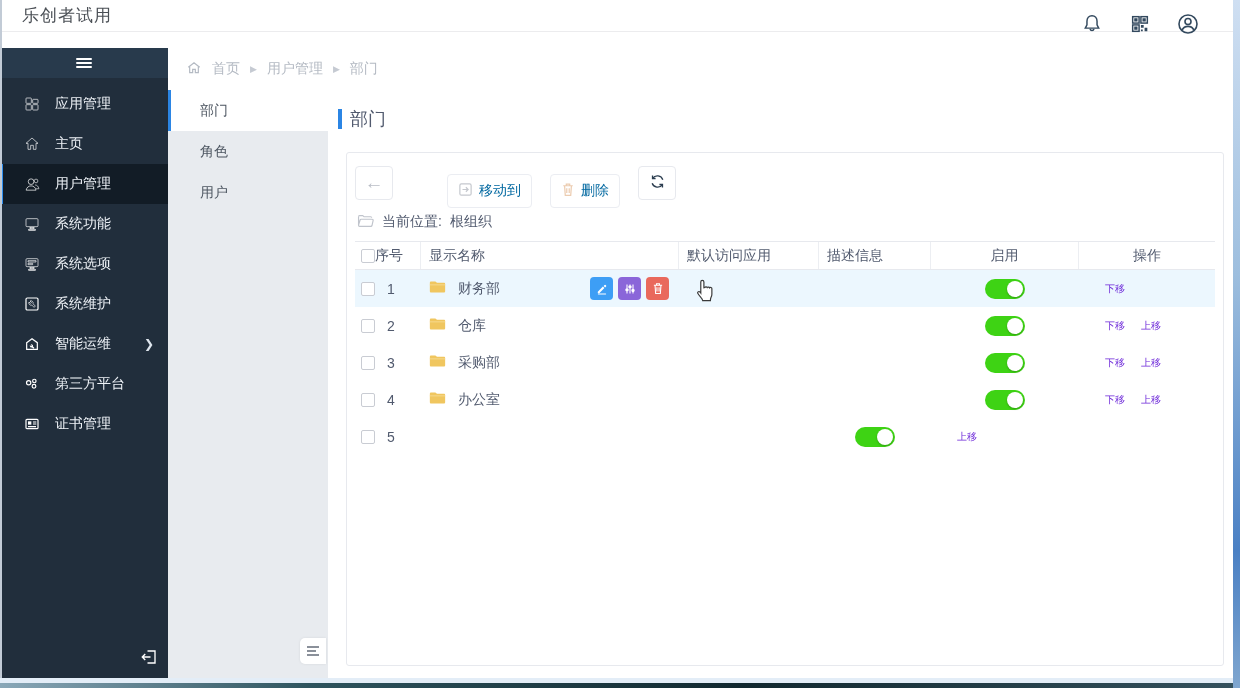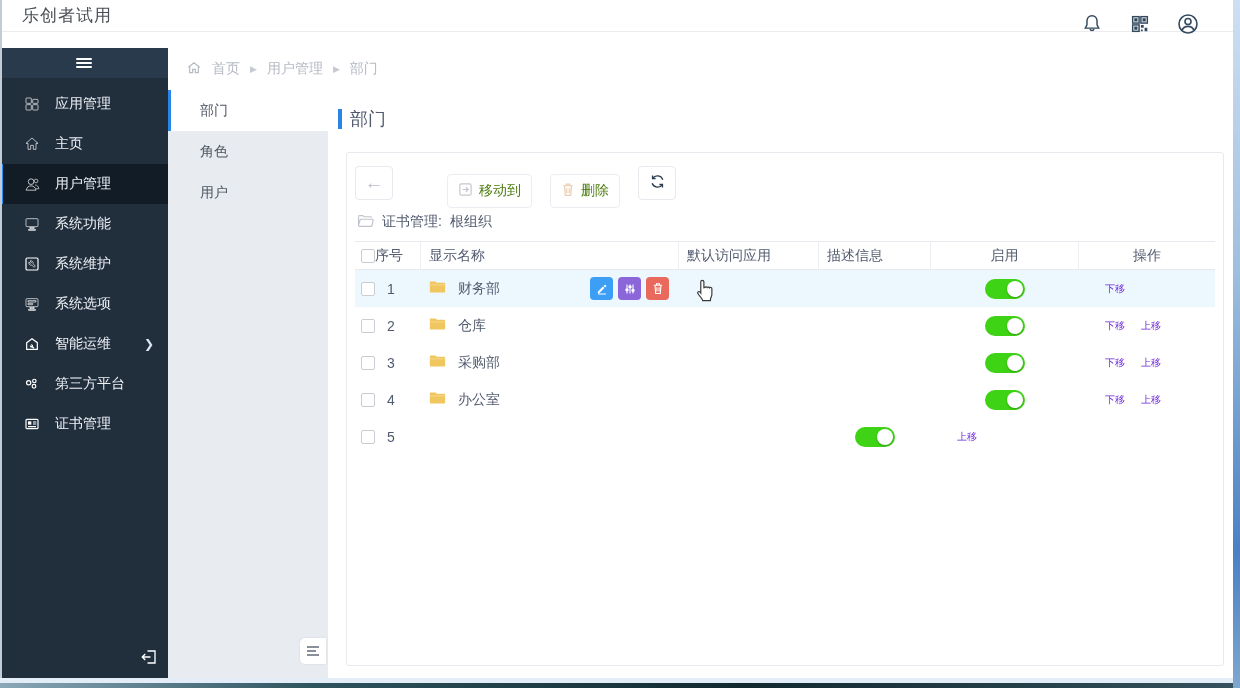--- a/index.html
+++ b/index.html
@@ -63,21 +63,21 @@
   .page-title .txt { font-size:18px; color:#515a6e; }
 
   .panel { position:absolute; left:18px; top:62px; width:878px; height:514px;
     border:1px solid #e7e9ee; border-radius:3px; background:#fff; padding:6px 8px; }
 
   .toolbar { display:flex; align-items:center; height:46px; padding-top:2px; }
   .tool-btn { height:34px; border:1px solid #e7e9ee; border-radius:4px; background:#fff; display:flex;
     align-items:center; justify-content:center; gap:6px; font-size:14px; color:#515a6e; cursor:pointer; padding:0 10px; }
   .tool-btn.icon-only { width:38px; padding:0; }
   .tool-btn.primary { border-color:#d5d8de; padding:0 14px; }
-  .tool-btn.disabled { color:#4d7c0f; border-color:#ebedf2; cursor:default;margin-top:16px; }
+  .tool-btn.disabled { color:#0369a1; border-color:#ebedf2; cursor:default;margin-top:16px; }
   .tool-sp { width:18px; }
   .back-arrow { font-size:19px; color:#b9bdc6; }
 
   .location { display:flex; align-items:center; gap:8px; font-size:14px; color:#515a6e; margin:8px 0 10px 2px; }
   .location svg { stroke:#c0c4cc; }
 
   
   .tbl { width:860px; }
   .tbl-head, .tbl-row { display:grid; grid-template-columns:66px 258px 140px 112px 148px 136px; }
   .tbl-head { height:29px; border-top:1px solid #e7e9ee; border-bottom:1px solid #e7e9ee; align-items:center; }
@@ -195,37 +195,37 @@
               <rect x="9" y="17" width="6" height="2"></rect>
               <rect x="7" y="20" width="10" height="1.6"></rect>
             </svg>
         </span>
         <span>系统功能</span>
       </div>
 
       <div class="menu-item">
         <span class="mi-icon">
           <svg width="16" height="16" viewBox="0 0 24 24" fill="#fff">
-              <rect x="3" y="3" width="18" height="18" rx="2" fill="none" stroke="#fff" stroke-width="1.8"></rect>
-              <path d="M9 7.5a3.4 3.4 0 0 1 4.6 4.2l3.4 3.4-1.9 1.9-3.4-3.4A3.4 3.4 0 0 1 7.5 9l2.1 2.1 1.5-1.5z"></path>
-            </svg>
-        </span>
-        <span>系统维护</span>
-      </div>
-
-      <div class="menu-item">
-        <span class="mi-icon">
-          <svg width="16" height="16" viewBox="0 0 24 24" fill="#fff">
               <rect x="3" y="4" width="18" height="12" rx="1.5"></rect>
               <path d="M6 7h12v2H6zM6 11h7v2H6z" fill="#212e3c"></path>
               <rect x="9" y="17" width="6" height="2"></rect>
               <rect x="7" y="20" width="10" height="1.6"></rect>
             </svg>
         </span>
         <span>系统选项</span>
+      </div>
+
+      <div class="menu-item">
+        <span class="mi-icon">
+          <svg width="16" height="16" viewBox="0 0 24 24" fill="#fff">
+              <rect x="3" y="3" width="18" height="18" rx="2" fill="none" stroke="#fff" stroke-width="1.8"></rect>
+              <path d="M9 7.5a3.4 3.4 0 0 1 4.6 4.2l3.4 3.4-1.9 1.9-3.4-3.4A3.4 3.4 0 0 1 7.5 9l2.1 2.1 1.5-1.5z"></path>
+            </svg>
+        </span>
+        <span>系统维护</span>
       </div>
 
       <div class="menu-item">
         <span class="mi-icon">
           <svg width="16" height="16" viewBox="0 0 24 24" fill="none" stroke="#fff" stroke-width="1.8">
               <path d="M4 10l8-6 8 6v10H4z"></path>
               <path d="M10 12.5a2.6 2.6 0 0 1 3.5 3.2l2 2-1.4 1.4-2-2a2.6 2.6 0 0 1-3.2-3.5l1.6 1.6 1.1-1.1z" fill="#fff" stroke="none"></path>
             </svg>
         </span>
         <span>智能运维</span>
@@ -342,21 +342,21 @@
         </div>
       </div>
 
       <div class="location">
         <span>
           <svg width="17" height="15" viewBox="0 0 22 18" fill="none" stroke-width="1.5">
               <path d="M2 4c0-.8.5-1.4 1.3-1.4h4.2l1.6 1.6h8.6c.8 0 1.3.6 1.3 1.4"></path>
               <path d="M2 4v11.2c0 .7.5 1.3 1.2 1.3h14.9c.6 0 1.1-.4 1.3-1l1.5-6.6c.2-.8-.4-1.5-1.2-1.5H5.3c-.6 0-1.1.4-1.3 1L2 15"></path>
             </svg>
         </span>
-        <span>证书管理:</span>
+        <span>当前位置:</span>
         <span>根组织</span>
       </div>
 
       <div class="tbl">
         <div class="tbl-head">
           <div class="th th-first">
             <span class="checkbox"></span>
             <span>序号</span>
           </div>
           <div class="th">显示名称</div>

